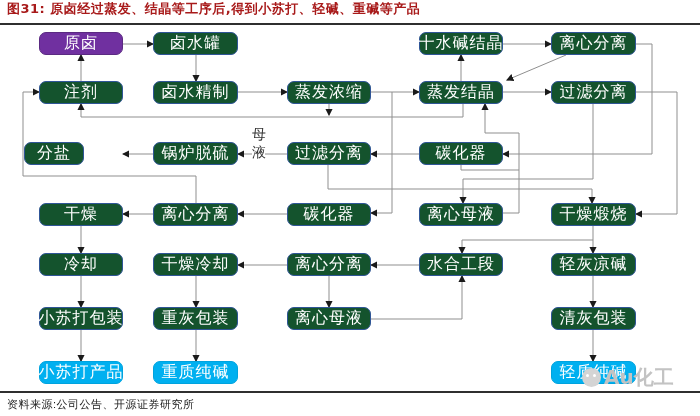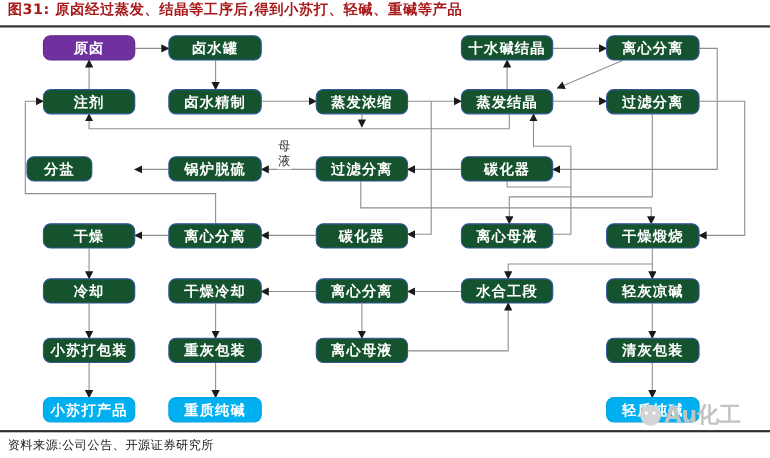--- a/index.html
+++ b/index.html
@@ -6,26 +6,26 @@
   #fig{position:relative;width:700px;height:416px;background:#fff;overflow:hidden;
        font-family:"DejaVu Sans","Liberation Sans",sans-serif;}
   .fig-title{position:absolute;left:7px;top:0;font-size:13px;font-weight:bold;
        color:#A81A1A;letter-spacing:0.5px;white-space:nowrap;}
   .rule-top{position:absolute;left:0;top:23px;width:700px;height:2px;background:#2f2f2f;}
   .rule-bottom{position:absolute;left:0;top:391px;width:700px;height:2px;background:#2f2f2f;}
   .source-note{position:absolute;left:7px;top:397px;font-size:11px;color:#1a1a1a;
        font-family:Liberation Sans, sans-serif;letter-spacing:0.5px;}
   #edges{position:absolute;left:0;top:0;width:700px;height:416px;}
   .node{position:absolute;box-sizing:border-box;border-radius:7px;color:#fff;
-       font-size:13px;font-weight:bold;letter-spacing:1px;display:flex;
+       font-size:16px;font-weight:normal;letter-spacing:1px;display:flex;
        align-items:center;justify-content:center;white-space:nowrap;}
   .node.process{background:#14532d;border:1px solid #2f5597;}
   .node.source{background:#7030A0;border:1px solid #5b2a82;}
   .node.product{background:#00B0F0;border:1px solid #00a3de;text-align:center;}
-  .float-label{position:absolute;font-size:11px;color:#333;width:13px;
+  .float-label{position:absolute;font-size:14px;color:#333;width:13px;
        line-height:1.25;text-align:center;word-break:break-all;background:#fff;}
   .watermark{position:absolute;left:582px;top:364px;display:flex;align-items:center;
        gap:3px;color:#c3c3c3;font-size:20px;font-weight:bold;pointer-events:none;}
   .wm-icon{width:19px;height:19px;border-radius:50%;background:#d4d4d4;position:relative;flex:0 0 auto;}
   .wm-icon::before{content:"";position:absolute;left:4px;top:6px;width:3px;height:3px;border-radius:50%;background:#fff;}
   .wm-icon::after{content:"";position:absolute;left:11px;top:6px;width:3px;height:3px;border-radius:50%;background:#fff;}
 </style>
 </head>
 <body>
 

